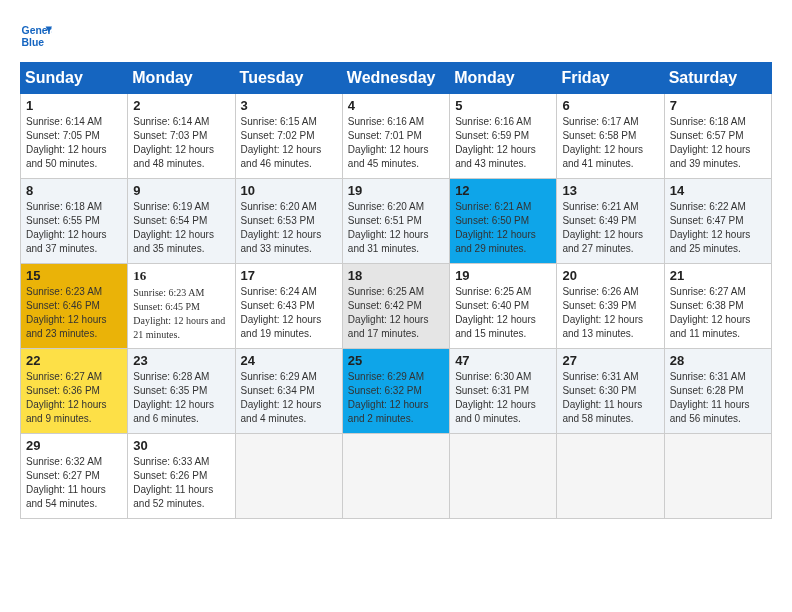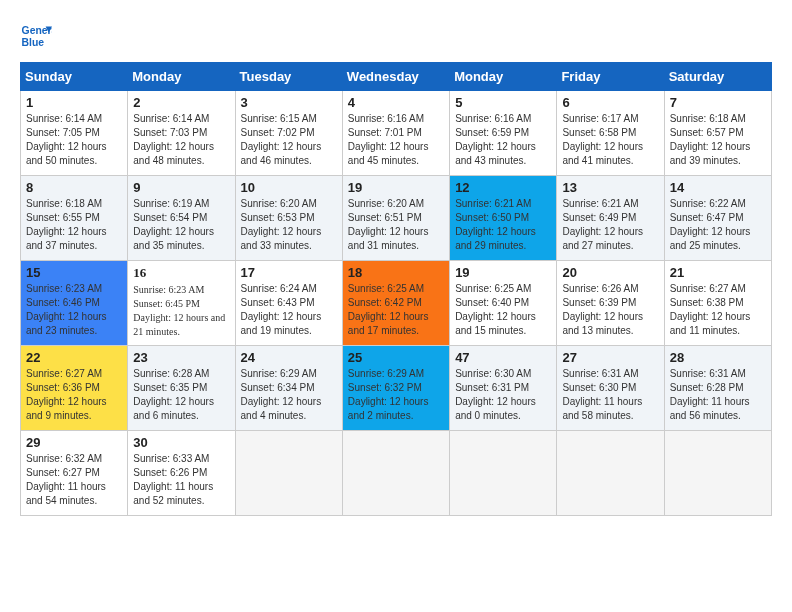--- a/index.html
+++ b/index.html
@@ -37,21 +37,21 @@
     }
     table {
       width: 100%;
       border-collapse: collapse;
       table-layout: fixed;
     }
     th {
       background-color: #1565c0;
       color: white;
       padding: 6px 4px;
-      font-size: 13px;
+      font-size: 16px;
       font-weight: bold;
       text-align: left;
       border: 1px solid #1565c0;
     }
     td {
       border: 1px solid #ccc;
       vertical-align: top;
       padding: 4px 5px;
       font-size: 10.5px;
       color: #333;
@@ -160,33 +160,33 @@
         <td style="background: rgb(240, 244, 248);">
         <span class="day-num">13</span>
         <span class="day-info">Sunrise: 6:21 AM<br>Sunset: 6:49 PM<br>Daylight: 12 hours and 27 minutes.</span>
       </td>
         <td style="background: rgb(240, 244, 248);">
         <span class="day-num">14</span>
         <span class="day-info">Sunrise: 6:22 AM<br>Sunset: 6:47 PM<br>Daylight: 12 hours and 25 minutes.</span>
       </td>
       </tr>
       <tr>
-        <td style="background: #3b82f6;">
+        <td style="background: #eab308;">
         <span class="day-num">15</span>
         <span class="day-info">Sunrise: 6:23 AM<br>Sunset: 6:46 PM<br>Daylight: 12 hours and 23 minutes.</span>
       </td>
         <td style="background: rgb(255, 255, 255); font-family: Liberation Serif, serif;">
         <span class="day-num">16</span>
         <span class="day-info">Sunrise: 6:23 AM<br>Sunset: 6:45 PM<br>Daylight: 12 hours and 21 minutes.</span>
       </td>
         <td style="background: rgb(255, 255, 255);">
         <span class="day-num">17</span>
         <span class="day-info">Sunrise: 6:24 AM<br>Sunset: 6:43 PM<br>Daylight: 12 hours and 19 minutes.</span>
       </td>
-        <td style="background: #f97316;">
+        <td style="background: #e5e5e5;">
         <span class="day-num">18</span>
         <span class="day-info">Sunrise: 6:25 AM<br>Sunset: 6:42 PM<br>Daylight: 12 hours and 17 minutes.</span>
       </td>
         <td style="background: rgb(255, 255, 255);">
         <span class="day-num">19</span>
         <span class="day-info">Sunrise: 6:25 AM<br>Sunset: 6:40 PM<br>Daylight: 12 hours and 15 minutes.</span>
       </td>
         <td style="background: rgb(255, 255, 255);">
         <span class="day-num">20</span>
         <span class="day-info">Sunrise: 6:26 AM<br>Sunset: 6:39 PM<br>Daylight: 12 hours and 13 minutes.</span>

